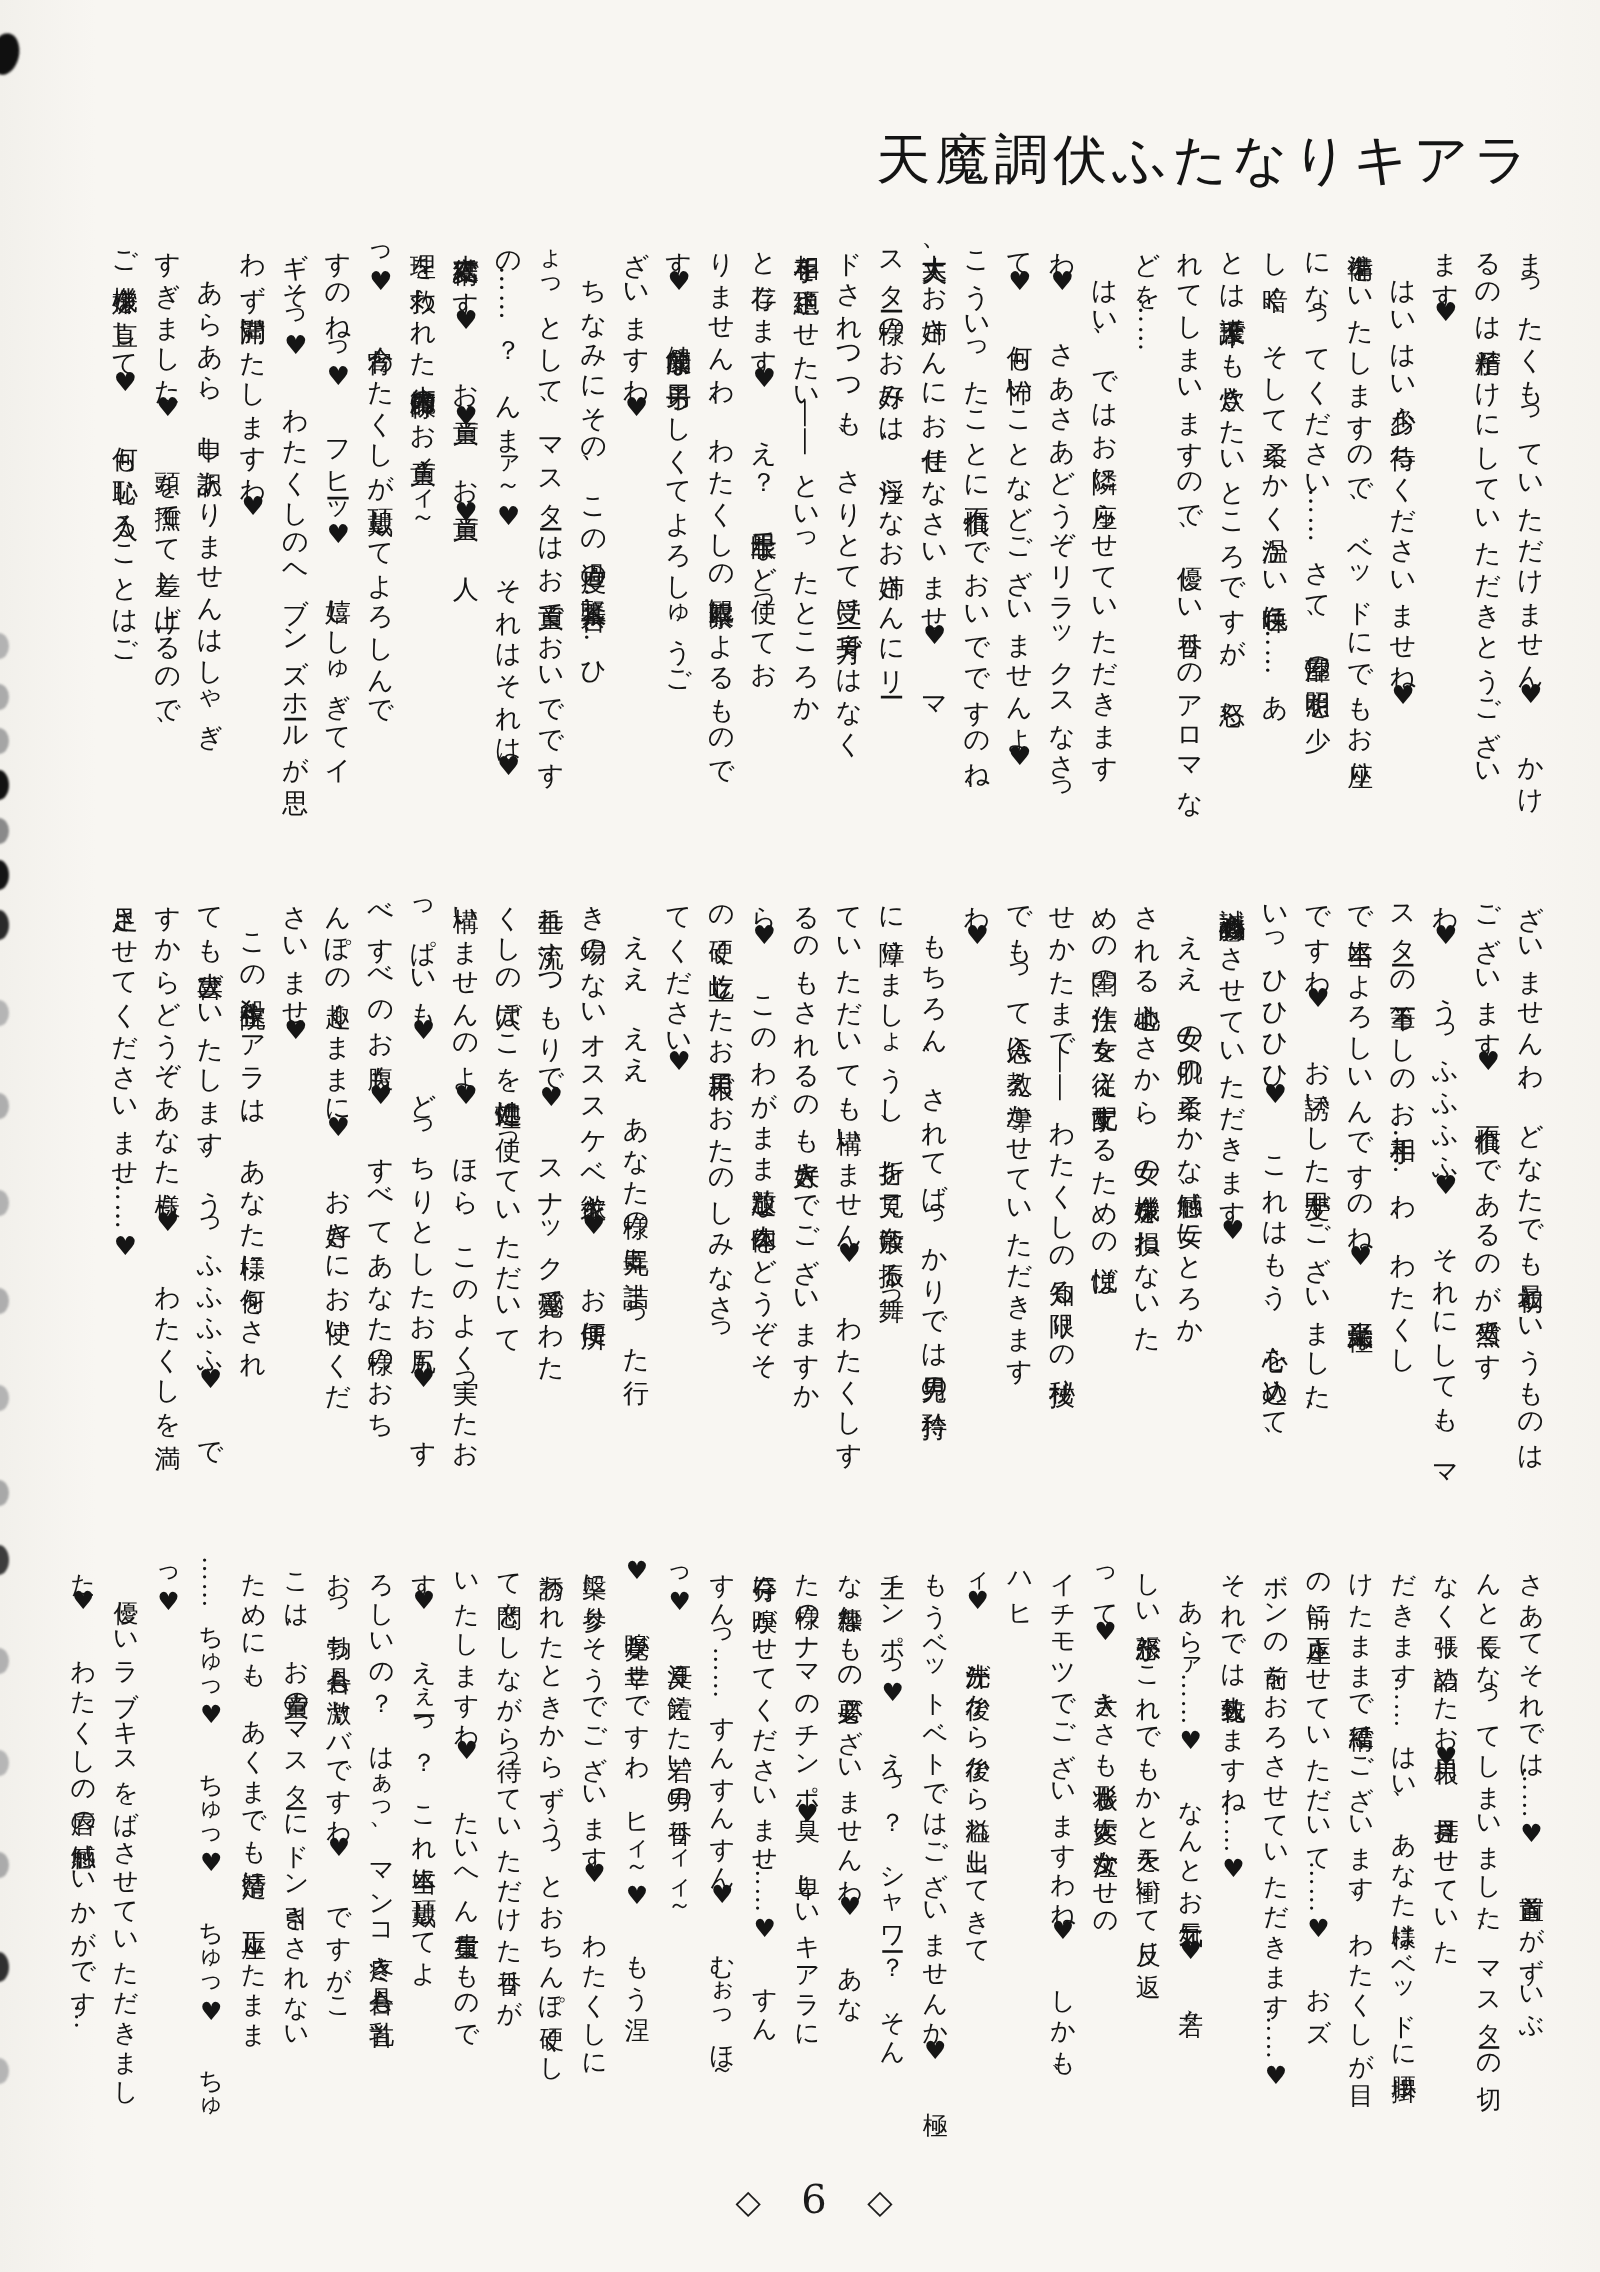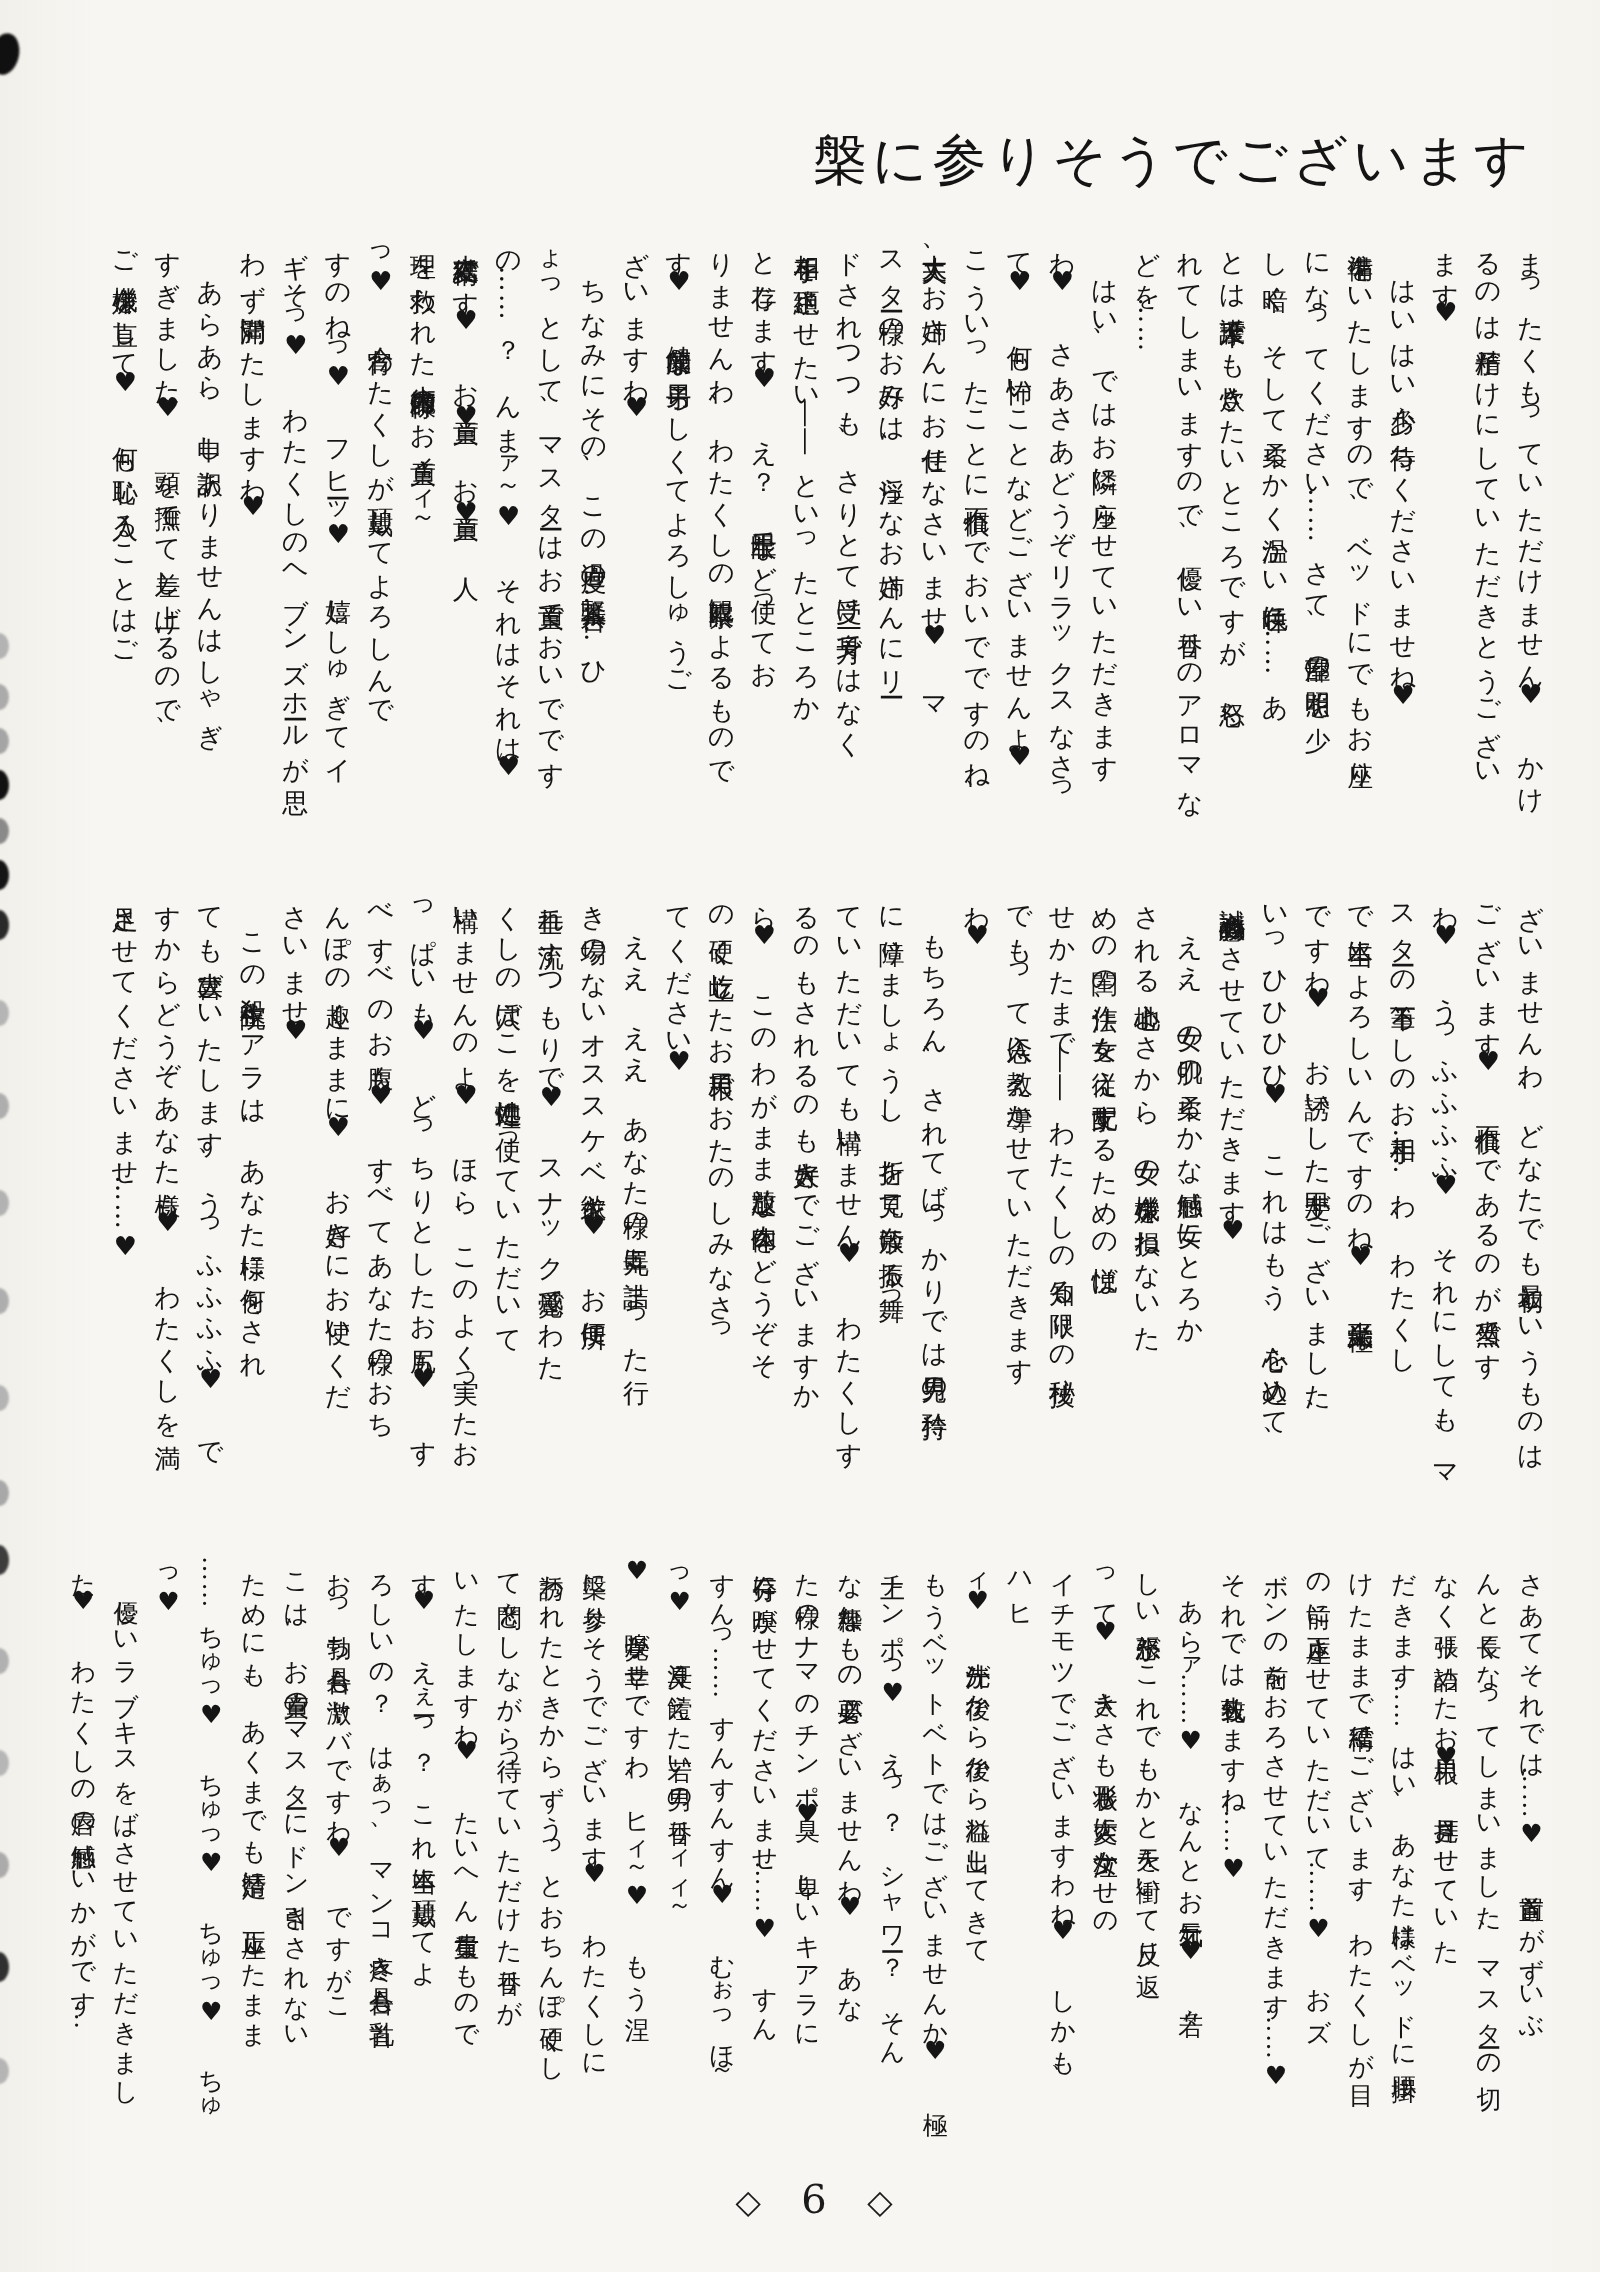--- a/index.html
+++ b/index.html
@@ -36,21 +36,21 @@
   
   .blob{position:absolute;border-radius:50%;filter:blur(1px);}
   .corner-blob{left:-9px;top:33px;width:28px;height:42px;background:#101010;transform:rotate(12deg);}
   .edge{left:-11px;width:20px;}
 </style>
 </head>
 <body>
 
 <div class="page">
 
-  <h1 class="title">槃に参りそうでございます</h1>
+  <h1 class="title">天魔調伏ふたなりキアラ</h1>
 
   <div class="band band-1">まったくもっていただけません♥　かけ
 るのは精子だけにしていただきとうござい
 ます♥
 　はいはい少々お待ちくださいませね♥
 準備をいたしますので、ベッドにでもお座り
 になってください……さて、部屋の照明を少
 し暗く、そして柔らかく温かい色味に……あ
 とは護摩木でも炊きたいところですが、怒ら
 れてしまいますので、優しい香りのアロマな

